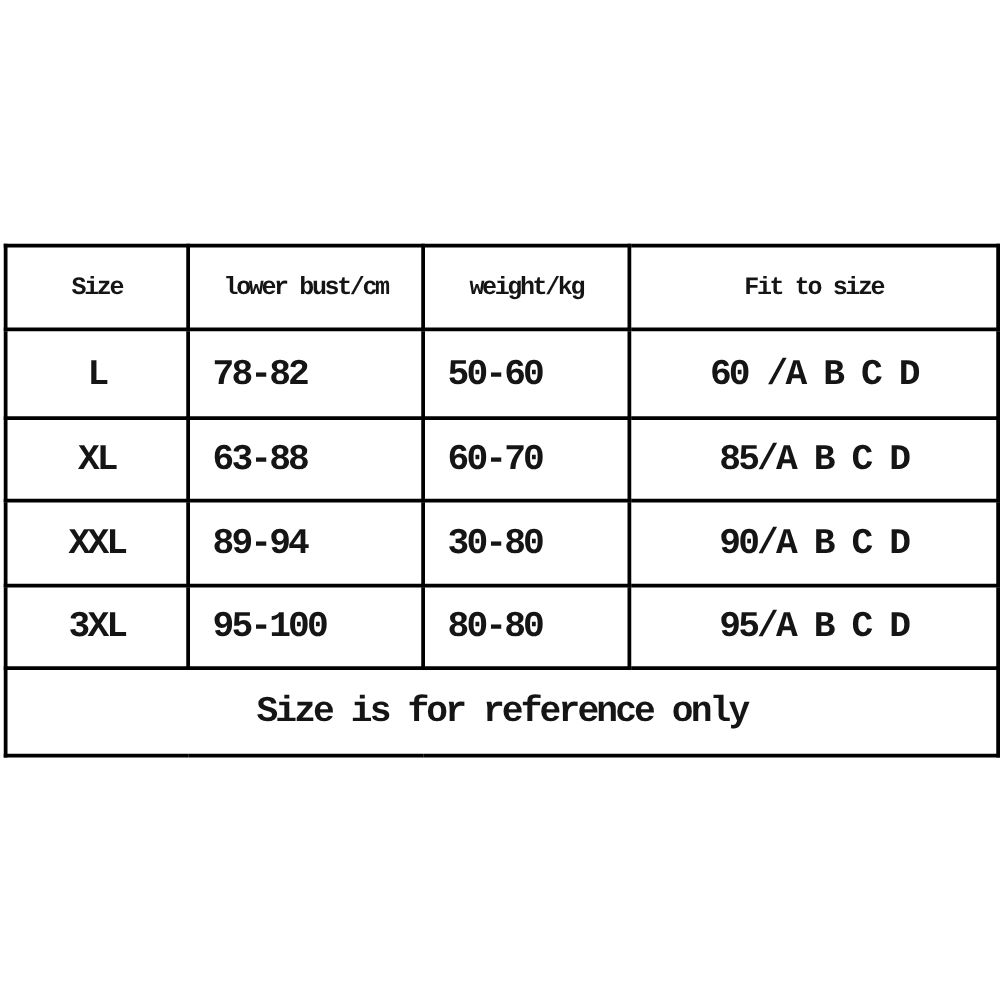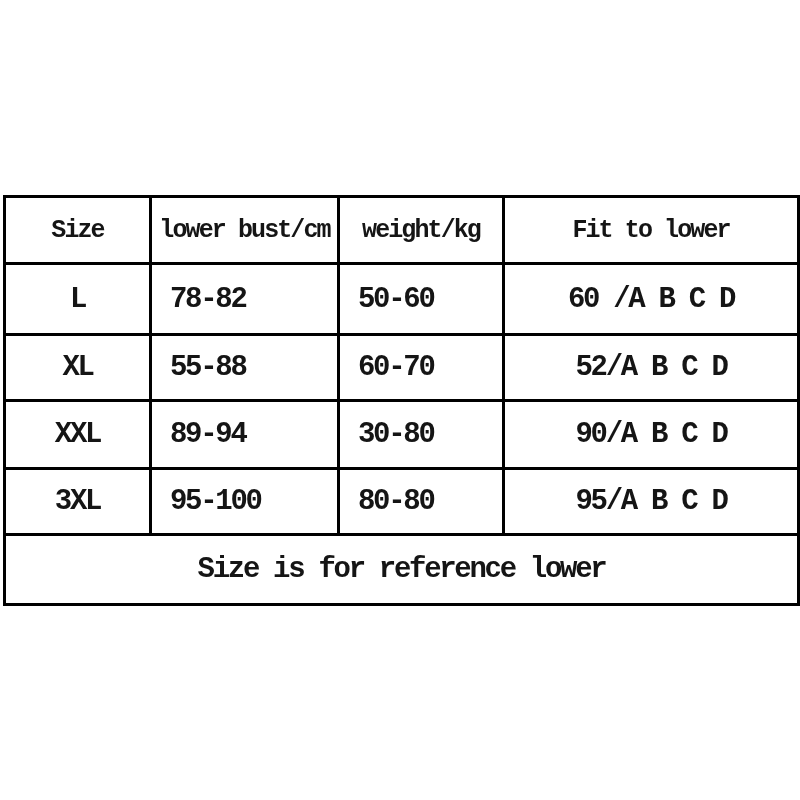--- a/index.html
+++ b/index.html
@@ -28,21 +28,21 @@
   table.size-chart td {
     border: 3px solid #000000;
     font-family: "Liberation Mono", "DejaVu Sans Mono", monospace;
     font-weight: 700;
     color: #151515;
     overflow: hidden;
     white-space: nowrap;
     vertical-align: middle;
   }
   table.size-chart th {
-    font-size: 25px;
+    font-size: 20px;
     letter-spacing: -1.9px;
     text-align: center;
   }
   table.size-chart td {
     font-size: 29px;
     letter-spacing: -2.3px;
   }
   tr.hdr    { height: 67px; }
   tr.row-0  { height: 71px; }
   tr.row-1  { height: 66px; }
@@ -67,45 +67,45 @@
         <col style="width:146px">
         <col style="width:188px">
         <col style="width:165px">
         <col style="width:295px">
       </colgroup>
       <tbody>
         <tr class="hdr">
           <th>Size</th>
           <th>lower bust/cm</th>
           <th>weight/kg</th>
-          <th>Fit to lower</th>
+          <th>Fit to size</th>
         </tr>
         <tr class="row-0">
           <td class="ctr">L</td>
           <td class="lft">78-82</td>
           <td class="lft">50-60</td>
           <td class="ctr">60 /A B C D</td>
         </tr>
         <tr class="row-1">
           <td class="ctr">XL</td>
-          <td class="lft">55-88</td>
+          <td class="lft">63-88</td>
           <td class="lft">60-70</td>
-          <td class="ctr">52/A B C D</td>
+          <td class="ctr">85/A B C D</td>
         </tr>
         <tr class="row-2">
           <td class="ctr">XXL</td>
           <td class="lft">89-94</td>
           <td class="lft">30-80</td>
           <td class="ctr">90/A B C D</td>
         </tr>
         <tr class="row-3">
           <td class="ctr">3XL</td>
           <td class="lft">95-100</td>
           <td class="lft">80-80</td>
           <td class="ctr">95/A B C D</td>
         </tr>
         <tr class="ftr">
-          <td class="footnote" colspan="4">Size is for reference lower</td>
+          <td class="footnote" colspan="4">Size is for reference only</td>
         </tr>
       </tbody>
     </table>
   </div>
 </div>
 
 </body></html>

